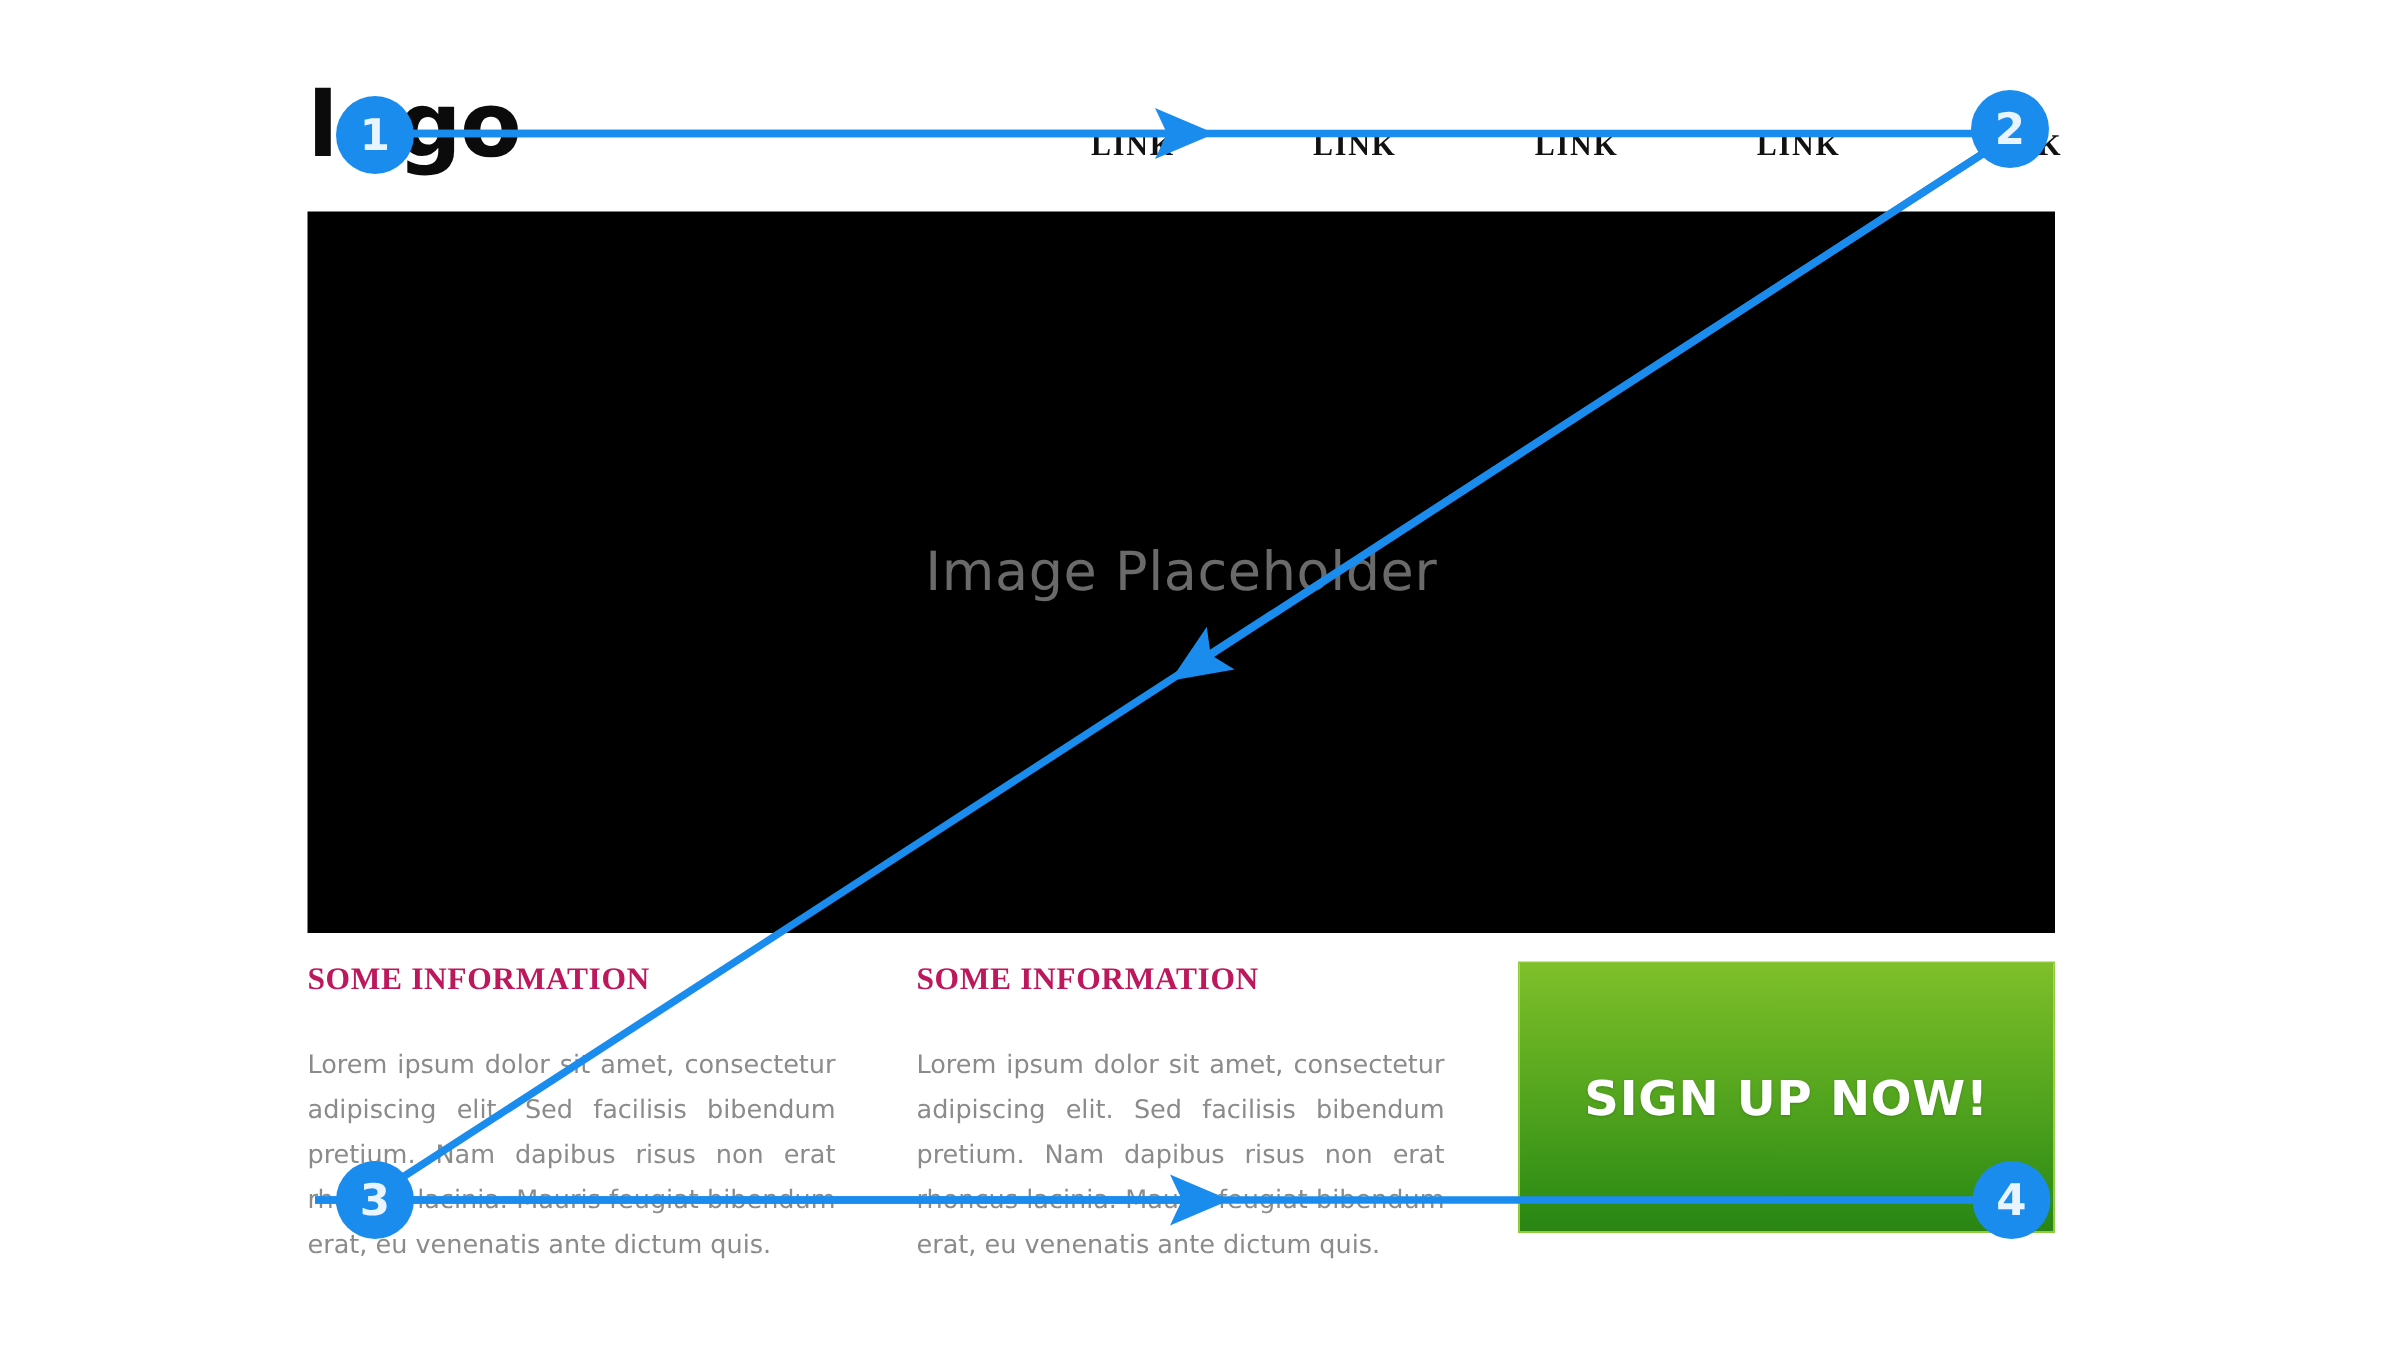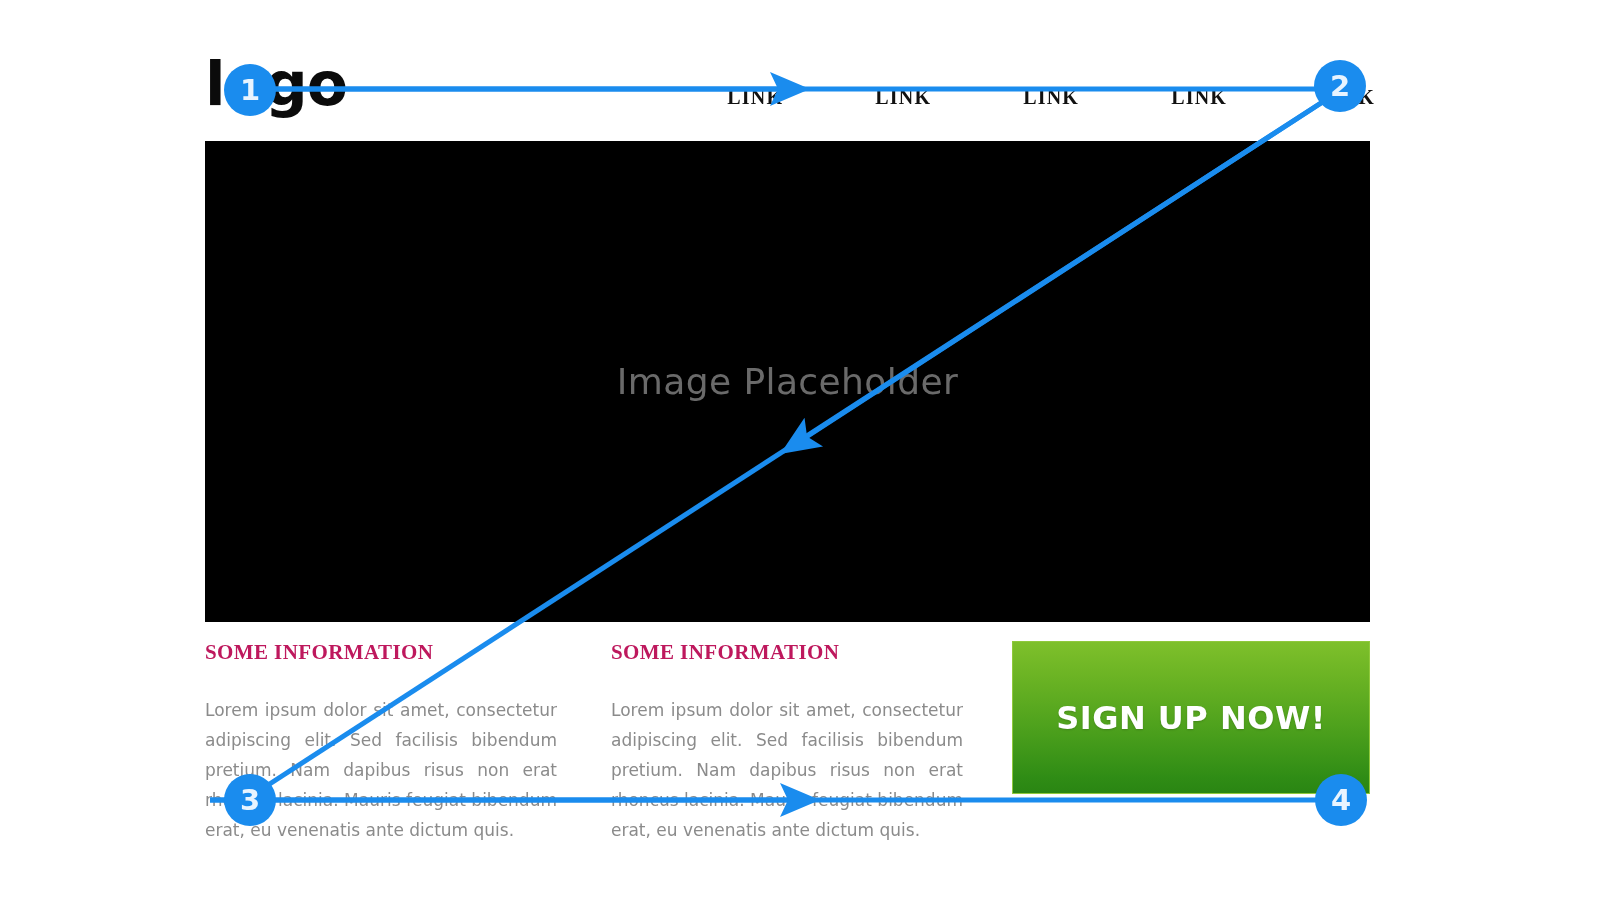--- a/index.html
+++ b/index.html
@@ -107,21 +107,21 @@
     text-align: justify;
     hyphens: auto;
   }
 
   
   #cta {
     position: absolute;
     left: 1012px;
     top: 641px;
     width: 358px;
-    height: 153px;
+    height: 181px;
     background: linear-gradient(to bottom, #7ec02b 0%, #6cb424 22%, #4fa21d 55%, #2f8c15 90%, #2a8513 100%);
     border: 1px solid #8fc93c;
     box-sizing: border-box;
     display: flex;
     align-items: center;
     justify-content: center;
     cursor: pointer;
   }
   #cta-label {
     font-family: "DejaVu Sans", sans-serif;

